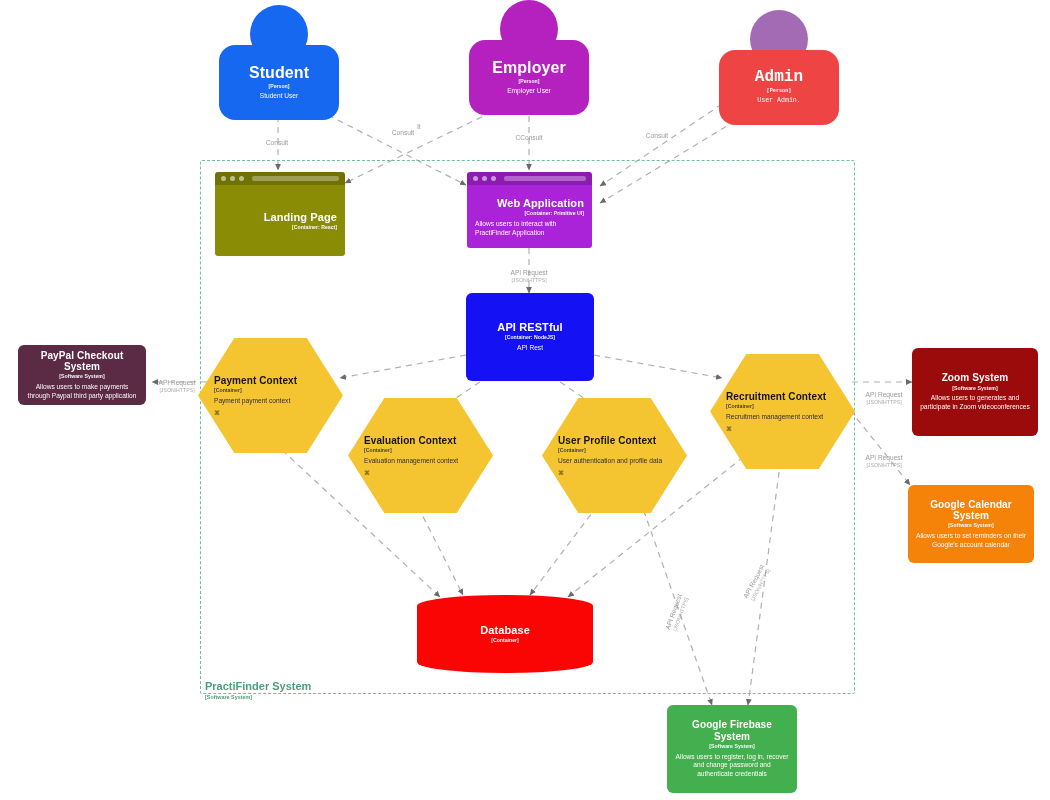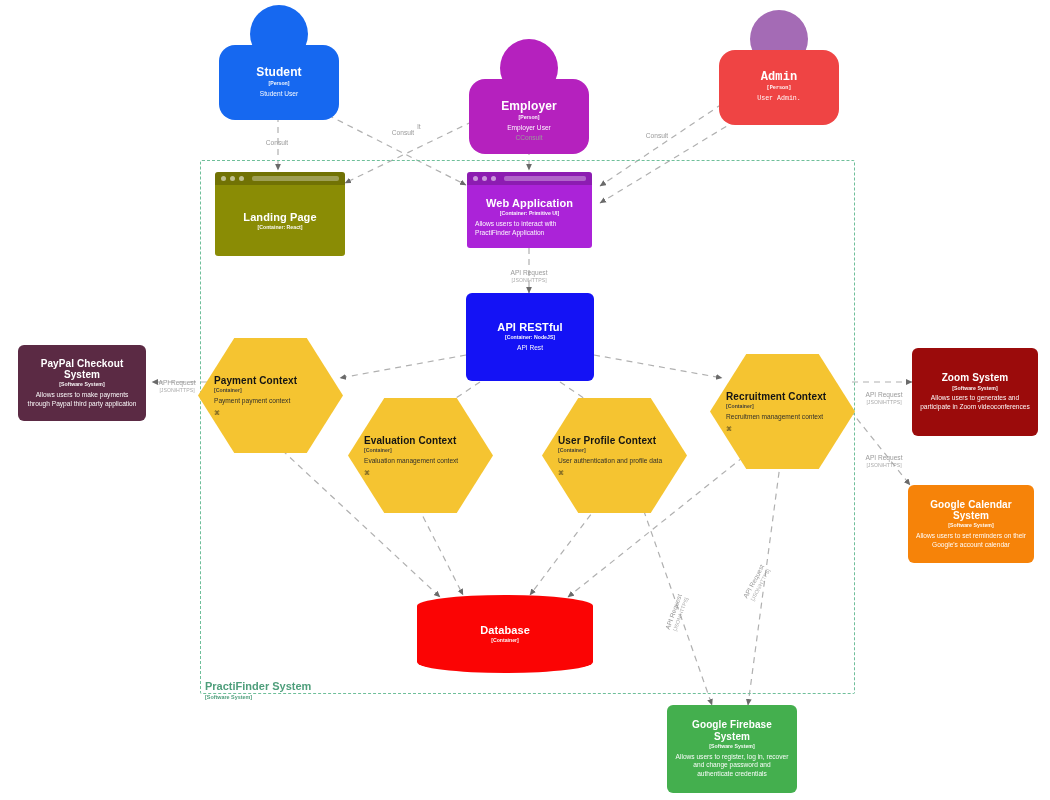--- a/index.html
+++ b/index.html
@@ -67,21 +67,21 @@
   .person .body {
     position: absolute;
     top: 40px; left: 0;
     width: 120px; height: 75px;
     border-radius: 16px;
     display: flex; flex-direction: column;
     align-items: center; justify-content: center;
     color: #fff;
     padding: 4px 8px;
   }
-  .person .n-title { font-size: 12px; }
+  .person .n-title { font-size: 16px; }
 
   
   .browser {
     border-radius: 3px;
     color: #fff;
     position: absolute;
     padding-top: 14px;
   }
   .browser .chrome {
     position: absolute;
@@ -104,21 +104,21 @@
   .browser .chrome .bar {
     flex: 1;
     height: 5px;
     border-radius: 2px;
     background: rgba(255,255,255,.32);
     margin-left: 4px;
   }
   .browser .inner {
     height: 100%;
     display: flex; flex-direction: column;
-    align-items: center; justify-content: center;
+    align-items: flex-end; justify-content: center;
     padding: 2px 8px;
   }
   .browser .n-title { font-size: 11px; }
 
   
   .card {
     position: absolute;
     border-radius: 6px;
     color: #fff;
     display: flex; flex-direction: column;
@@ -234,21 +234,21 @@
 
   <div class="node person" style="left:219px; top:5px;">
     <div class="head" style="background:#1668f0;"></div>
     <div class="body" style="background:#1668f0;">
       <div class="n-title">Student</div>
       <div class="n-type">[Person]</div>
       <div class="n-desc">Student User</div>
     </div>
   </div>
 
-  <div class="node person" style="left:469px; top:0px;margin-top:39px;">
+  <div class="node person" style="left:469px; top:0px;">
     <div class="head" style="background:#b521be;"></div>
     <div class="body" style="background:#b521be;">
       <div class="n-title">Employer</div>
       <div class="n-type">[Person]</div>
       <div class="n-desc">Employer User</div>
     </div>
   </div>
 
   <div class="node person" style="left:719px; top:10px;">
     <div class="head" style="background:#a46bb5;"></div>
@@ -318,21 +318,21 @@
     <div class="n-glyph">⌘</div>
   </div>
 
   <div class="hex" style="left:710px; top:338px; width:145px; height:115px;margin-top:16px;">
     <div class="n-title">Recruitment Context</div>
     <div class="n-type">[Container]</div>
     <div class="n-desc">Recruitmen management context</div>
     <div class="n-glyph">⌘</div>
   </div>
 
-  <div class="card" style="left:18px; top:345px; width:128px; height:76px; background:#5b2a44;">
+  <div class="card" style="left:18px; top:345px; width:128px; height:60px; background:#5b2a44;">
     <div class="n-title">PayPal Checkout System</div>
     <div class="n-type">[Software System]</div>
     <div class="n-desc">Allows users to make payments through Paypal third party application</div>
   </div>
 
   <div class="card" style="left:912px; top:348px; width:126px; height:88px; background:#9b0b0b;">
     <div class="n-title">Zoom System</div>
     <div class="n-type">[Software System]</div>
     <div class="n-desc">Allows users to generates and participate in Zoom videoconferences</div>
   </div>

